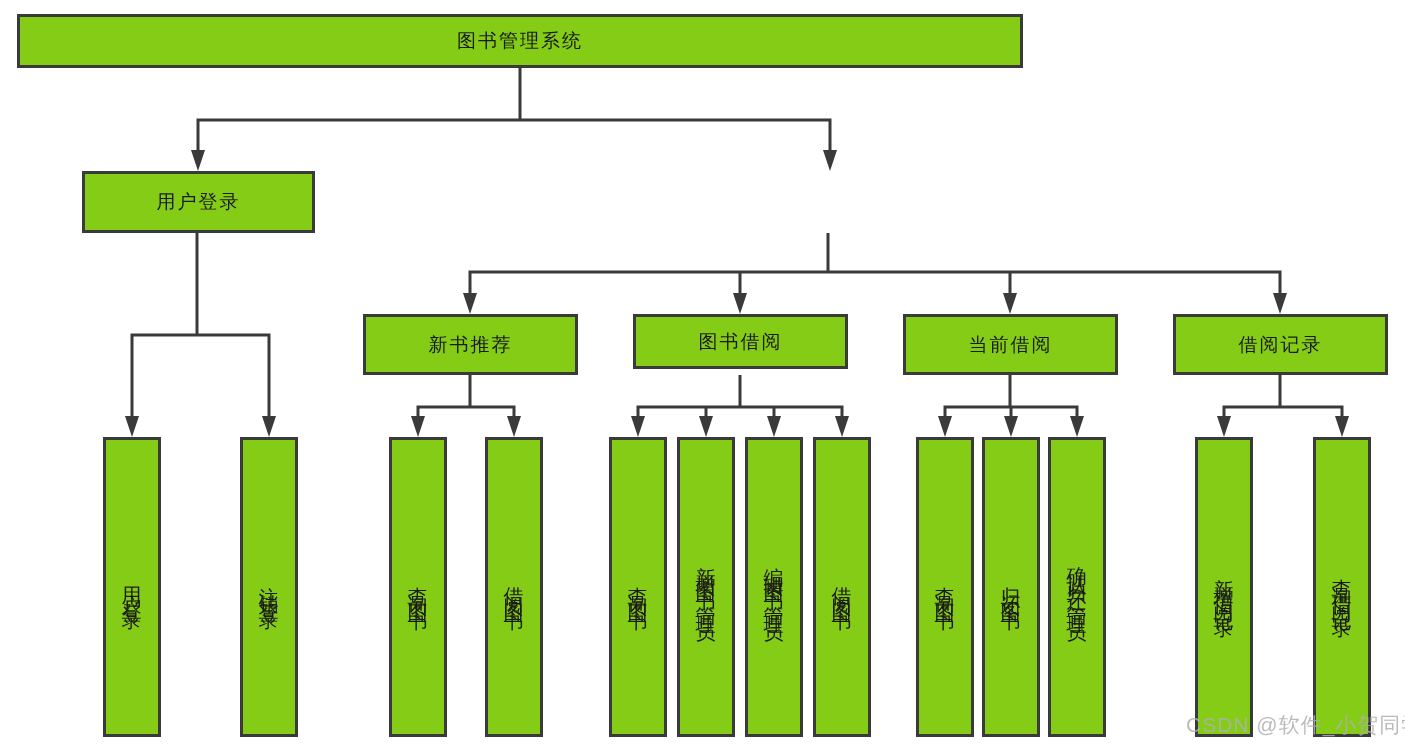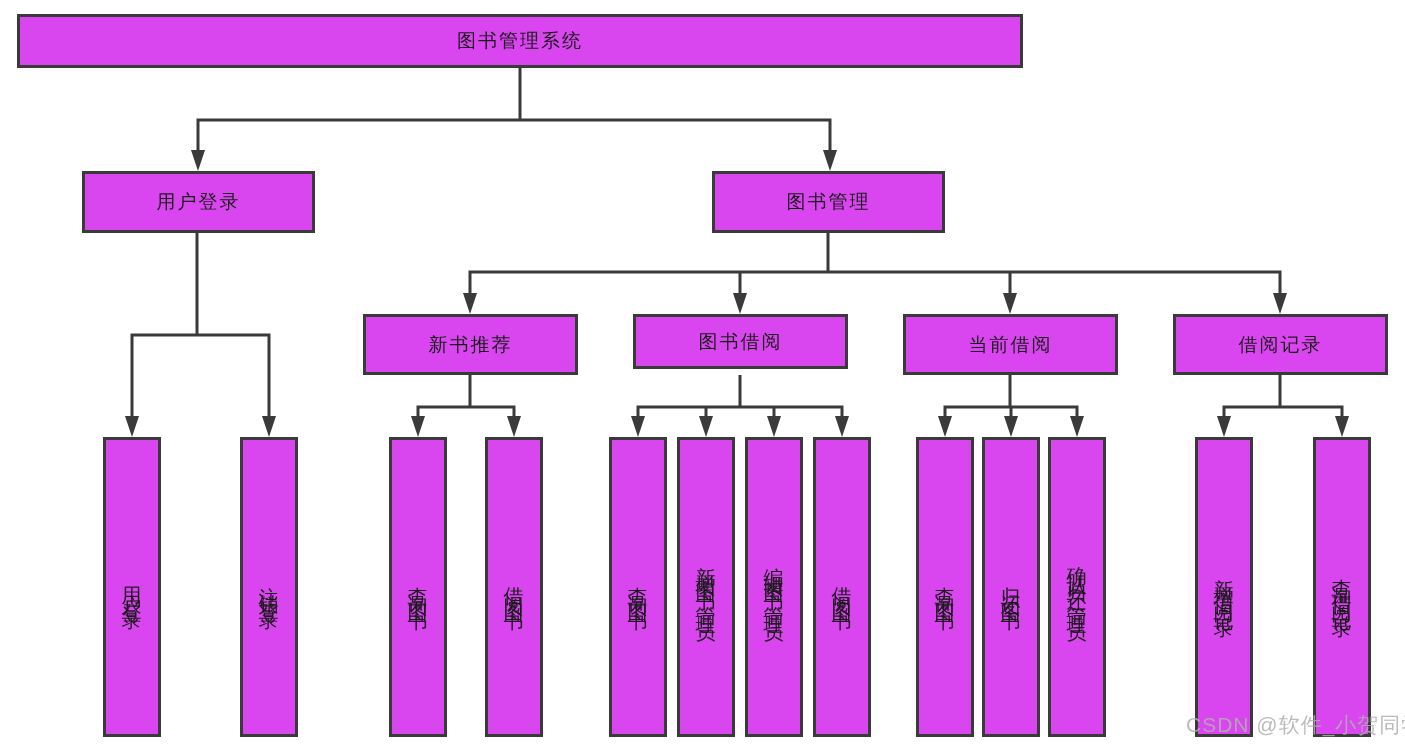--- a/index.html
+++ b/index.html
@@ -16,21 +16,21 @@
 
   svg.connector-layer {
     position: absolute;
     left: 0; top: 0;
     width: 1405px; height: 747px;
   }
 
   .box {
     position: absolute;
     border: 3px solid #3a3a3a;
-    background: #d946ef;
+    background: #84cc16;
     display: flex;
     align-items: center;
     justify-content: center;
     color: #1b1b1b;
     font-size: 19px;
     letter-spacing: 2px;
     white-space: nowrap;
   }
 
   .box.v {
@@ -99,21 +99,20 @@
       <polygon points="1004,416 1018,416 1011,437"></polygon>
       <polygon points="1070,416 1084,416 1077,437"></polygon>
       <polygon points="1217,416 1231,416 1224,437"></polygon>
       <polygon points="1335,416 1349,416 1342,437"></polygon>
     </g>
   </svg>
 
   <div class="box root" style="left:17px;top:14px;width:1006px;height:54px">图书管理系统</div>
 
   <div class="box" style="left:82px;top:171px;width:233px;height:62px">用户登录</div>
-  <div class="box" style="left:712px;top:171px;width:233px;height:62px">图书管理</div>
 
   <div class="box" style="left:363px;top:314px;width:215px;height:61px">新书推荐</div>
   <div class="box" style="left:633px;top:314px;width:215px;height:55px">图书借阅</div>
   <div class="box" style="left:903px;top:314px;width:215px;height:61px">当前借阅</div>
   <div class="box" style="left:1173px;top:314px;width:215px;height:61px">借阅记录</div>
 
   <div class="box v" style="left:103px;top:437px;width:58px;height:300px">用户登录</div>
   <div class="box v" style="left:240px;top:437px;width:58px;height:300px">注销登录</div>
 
   <div class="box v" style="left:389px;top:437px;width:58px;height:300px">查询图书</div>

